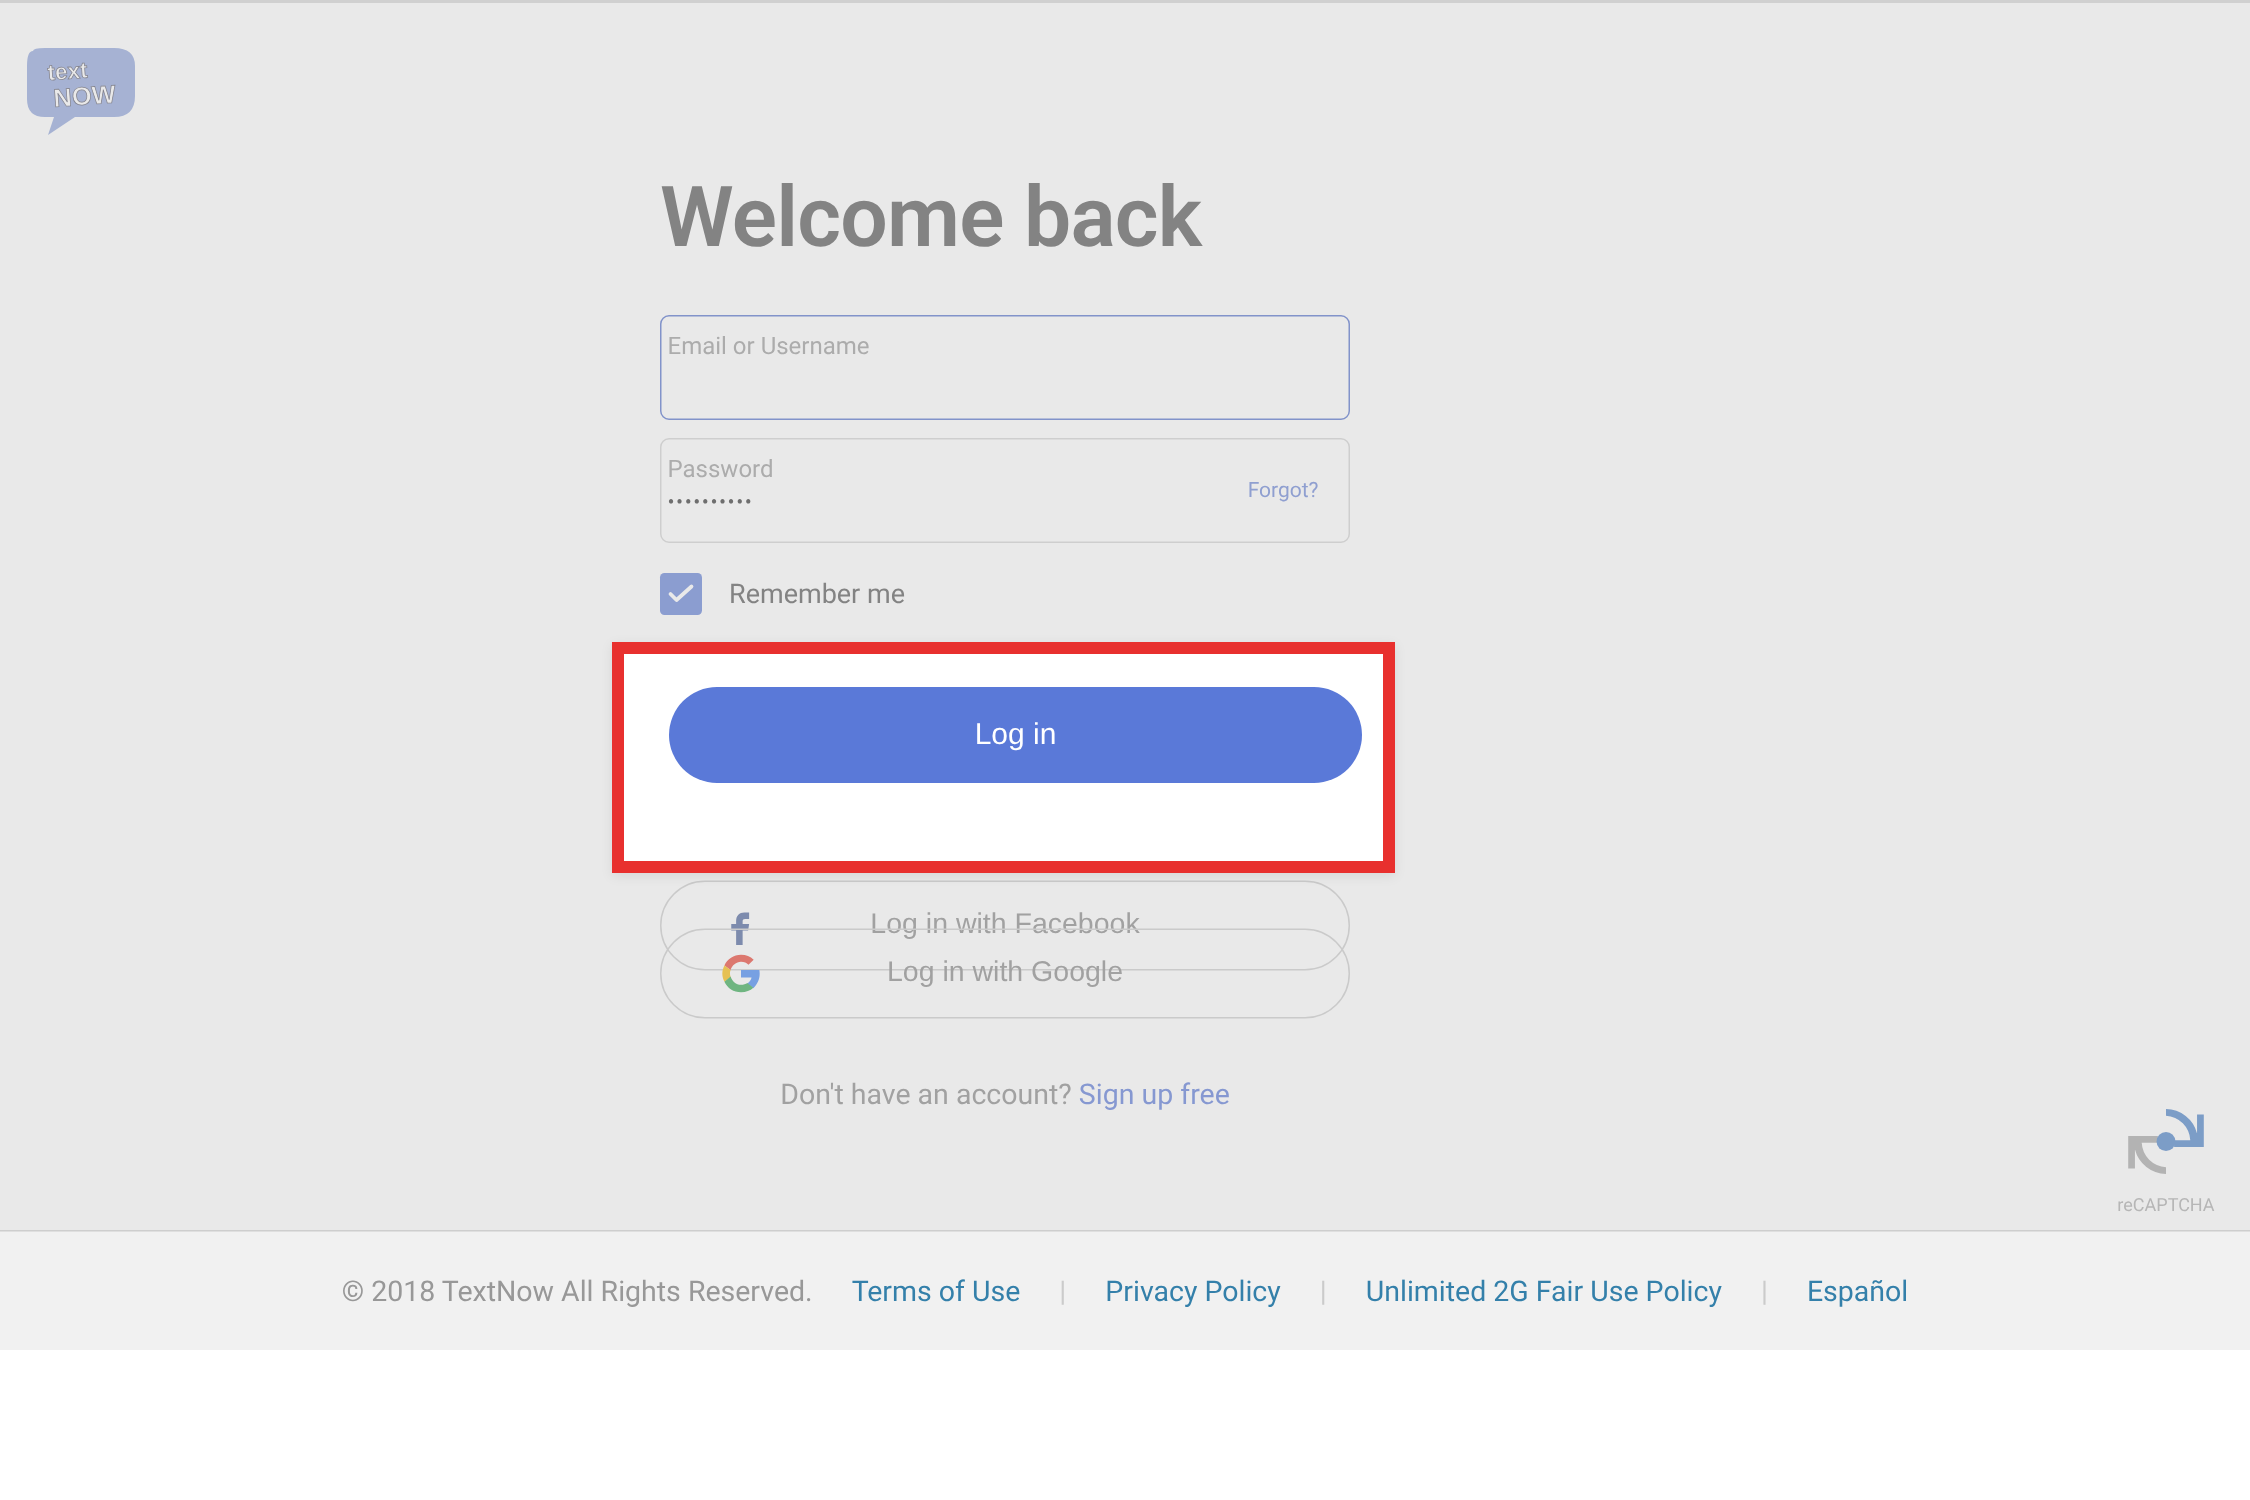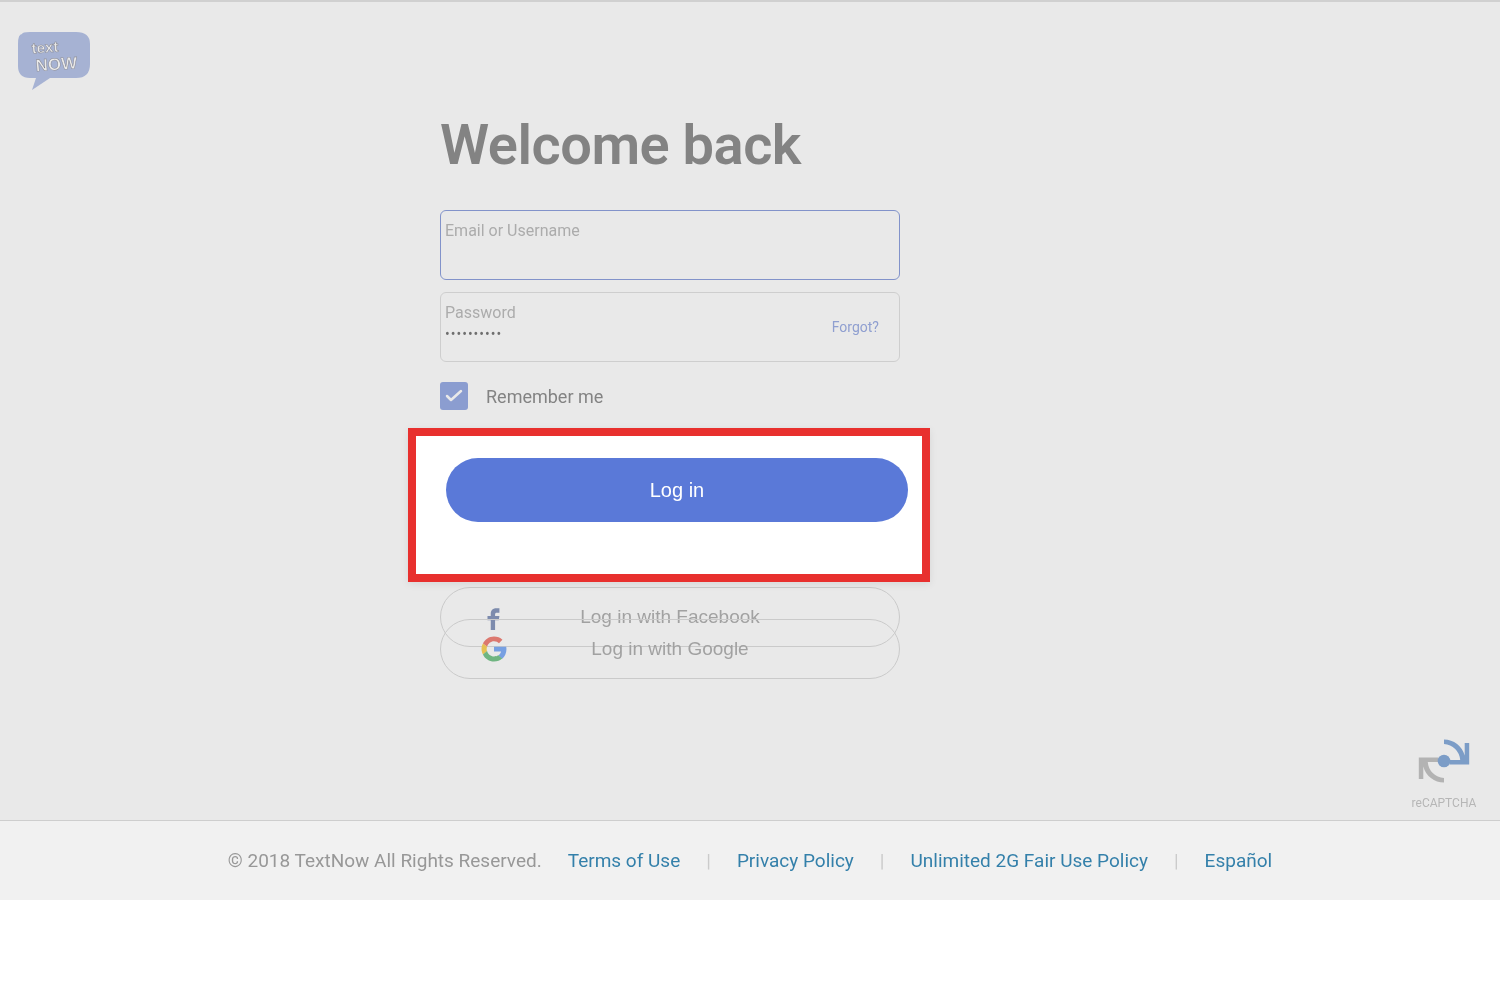--- a/index.html
+++ b/index.html
@@ -261,20 +261,23 @@
       <svg viewBox="0 0 24 24">
         <path fill="#EA4335" d="M12 4.8c2 0 3.5.8 4.6 1.8l3.2-3.1C17.8 1.6 15.1.5 12 .5 7.5.5 3.6 3.1 1.8 7l3.8 2.9C6.5 7 9 4.8 12 4.8z"></path>
         <path fill="#4285F4" d="M23.5 12.2c0-.9-.1-1.6-.2-2.3H12v4.5h6.5c-.3 1.5-1.2 2.8-2.6 3.7l3.7 2.9c2.3-2.1 3.9-5.2 3.9-8.8z"></path>
         <path fill="#FBBC05" d="M5.6 14.1c-.2-.7-.4-1.4-.4-2.1 0-.7.1-1.4.4-2.1L1.8 7C1 8.5.5 10.2.5 12s.5 3.5 1.3 5l3.8-2.9z"></path>
         <path fill="#34A853" d="M12 23.5c3.1 0 5.7-1 7.6-2.8l-3.7-2.9c-1 .7-2.4 1.1-3.9 1.1-3 0-5.5-2.2-6.4-5.1L1.8 17c1.8 3.9 5.7 6.5 10.2 6.5z"></path>
       </svg>
     </span>
     <span>Log in with Google</span>
   </button>
 
+  <div class="signup-row">
+    <span>Don't have an account? </span><a href="#" class="signup-link">Sign up free</a>
+  </div>
 
   <div class="recaptcha">
     <svg viewBox="0 0 60 60" width="54" height="54">
       <path d="M 30 6 A 24 24 0 0 1 53 24 L 53 10 L 58 10 L 58 34 L 36 34 L 36 29 L 48 29 A 19 19 0 0 0 30 11 Z" fill="#4a80c7"></path>
       <path d="M 30 54 A 24 24 0 0 1 7 36 L 7 50 L 2 50 L 2 26 L 24 26 L 24 31 L 12 31 A 19 19 0 0 0 30 49 Z" fill="#a6a6a6"></path>
       <circle cx="30" cy="30" r="7" fill="#4a80c7"></circle>
     </svg>
     <div class="recaptcha-label">reCAPTCHA</div>
   </div>
 

